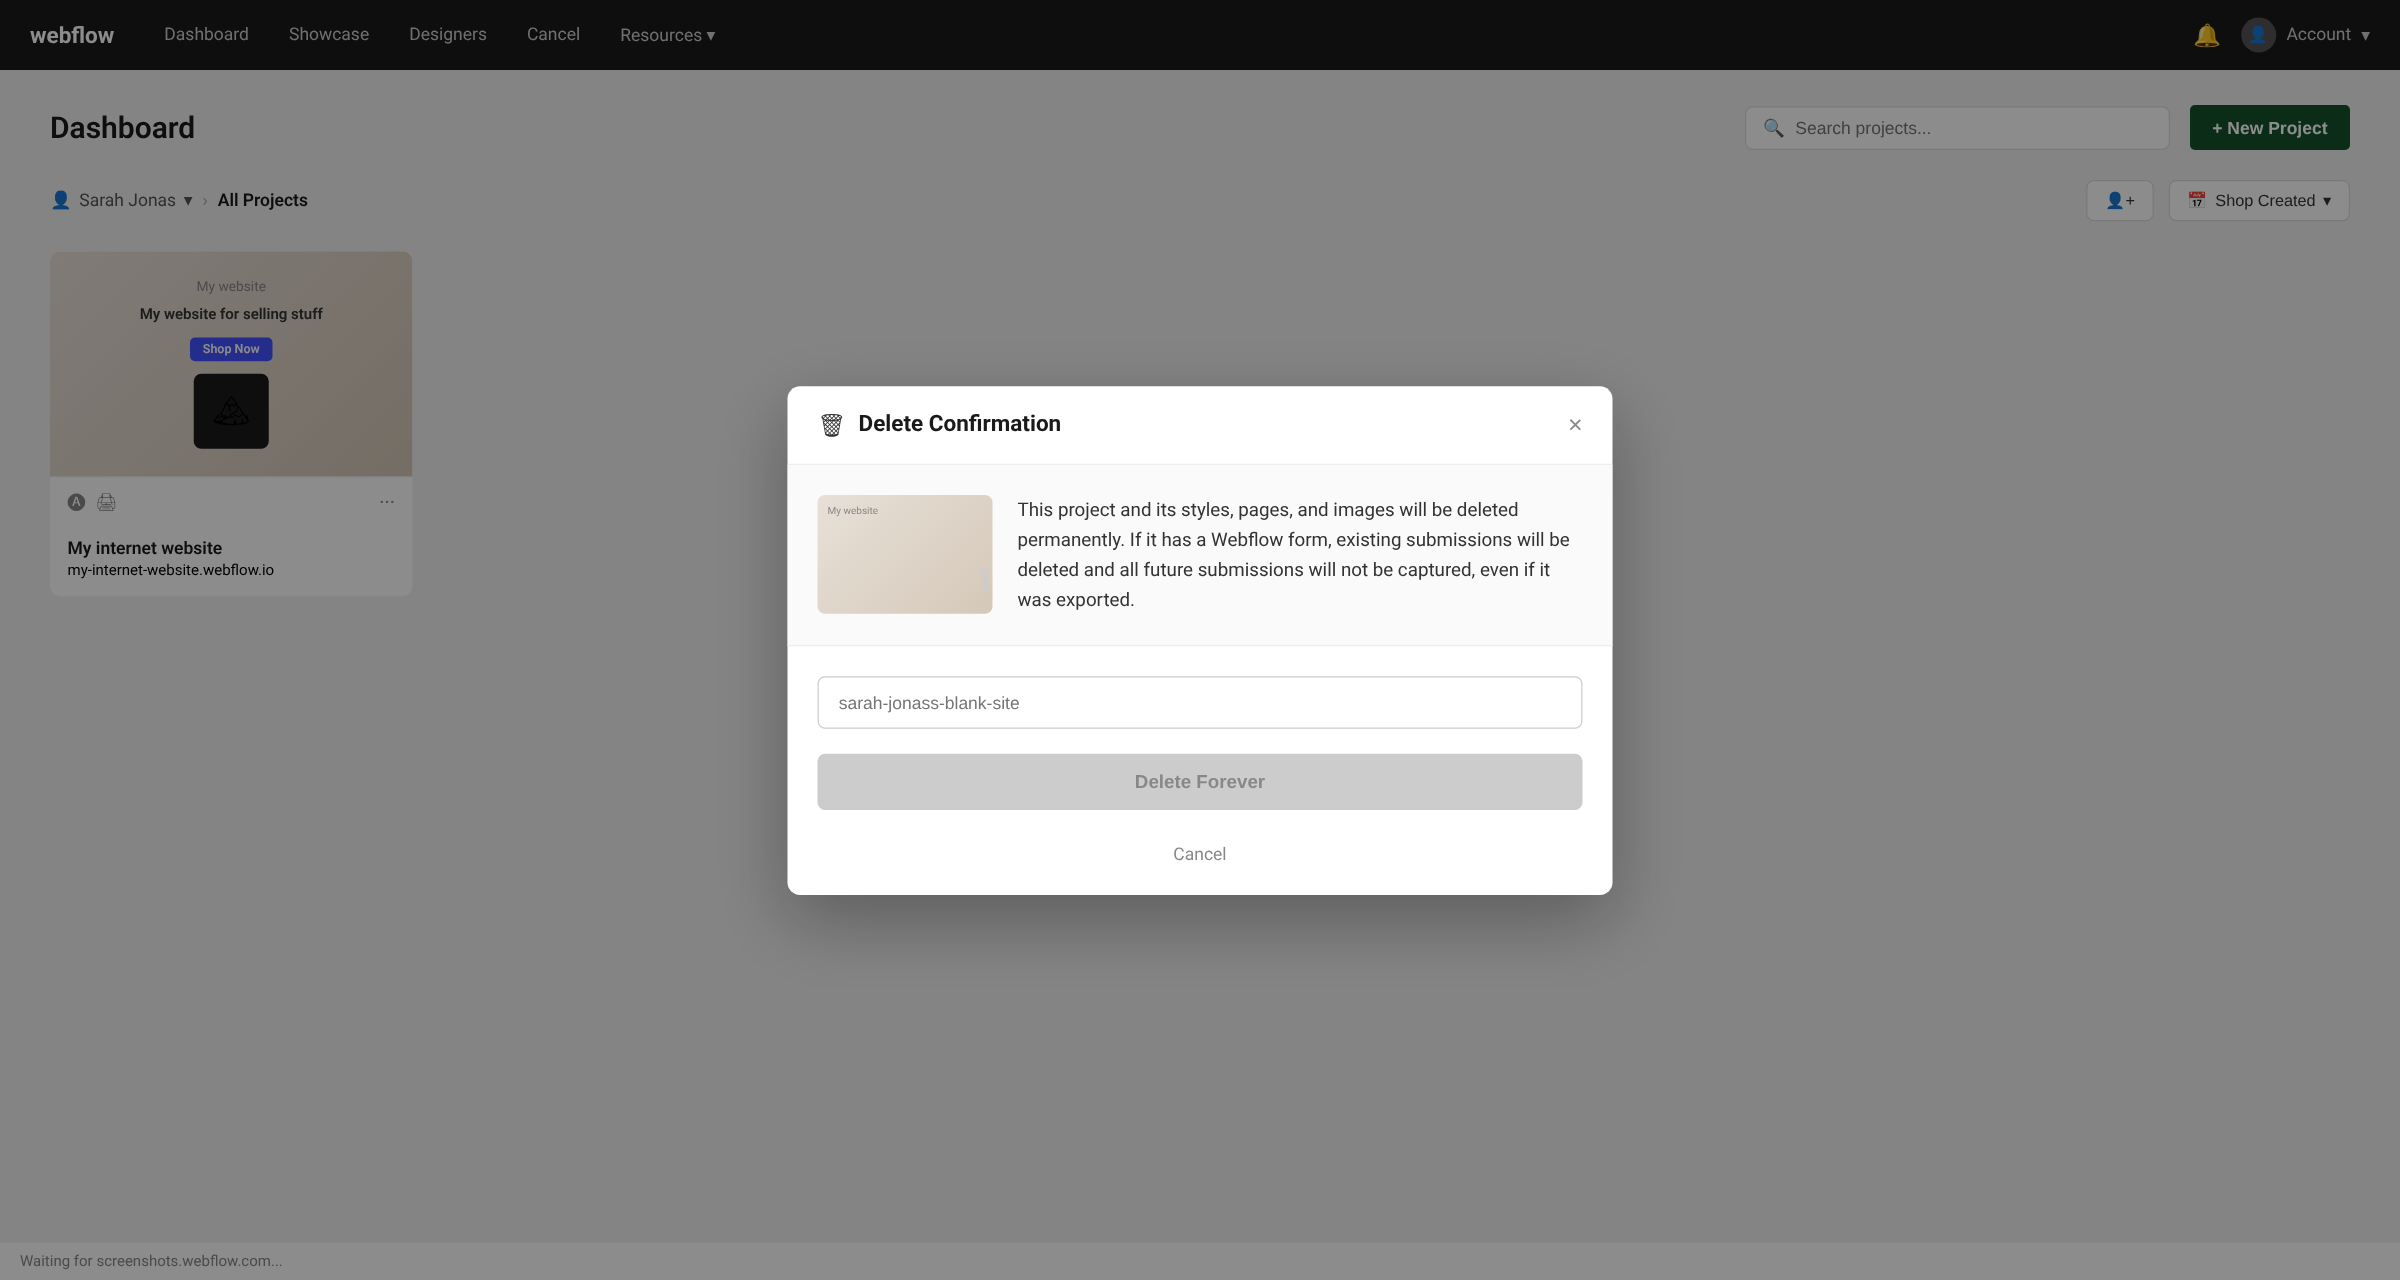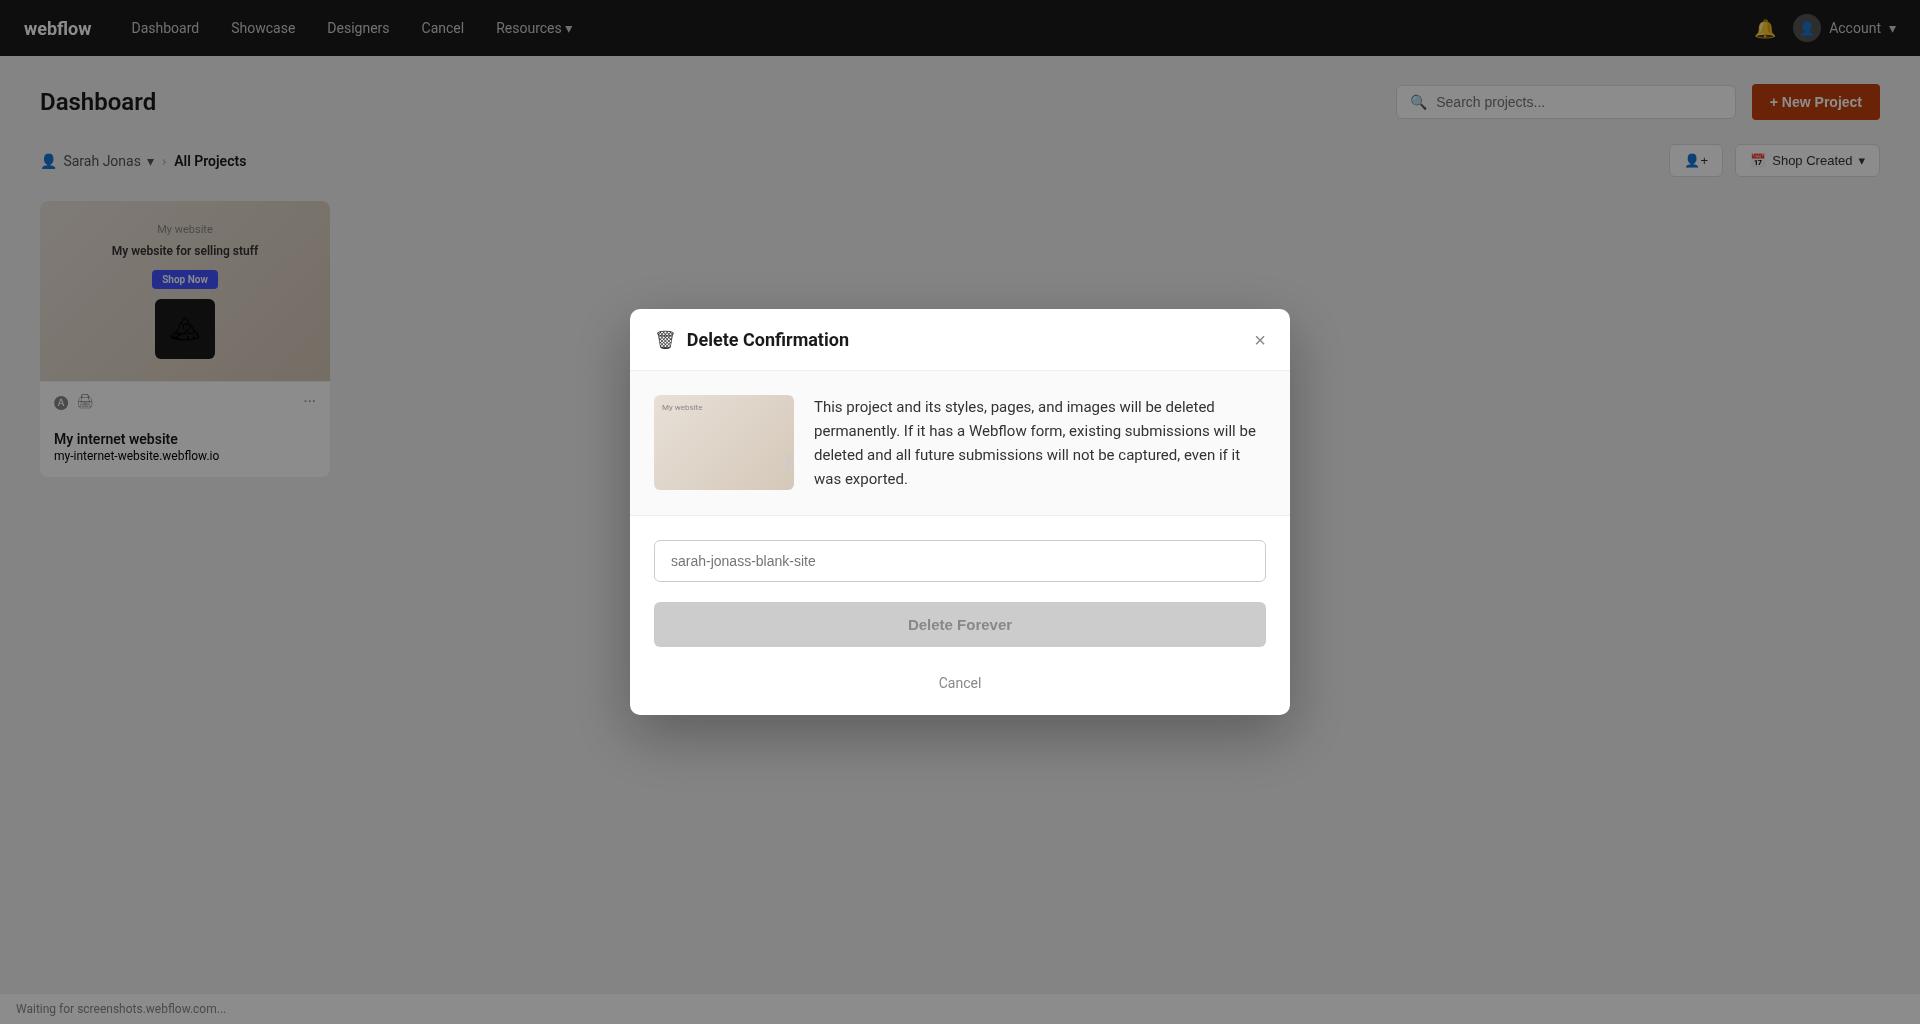--- a/index.html
+++ b/index.html
@@ -88,21 +88,21 @@
     .search-bar input {
       border: none;
       outline: none;
       font-size: 14px;
       color: #888;
       width: 100%;
       background: transparent;
     }
     .search-icon-svg { color: #888; font-size: 14px; }
     .new-project-btn {
-      background: #c2410c;
+      background: #14532d;
       color: #fff;
       border: none;
       border-radius: 4px;
       padding: 10px 18px;
       font-size: 14px;
       font-weight: 600;
       cursor: pointer;
       display: flex;
       align-items: center;
       gap: 6px;

